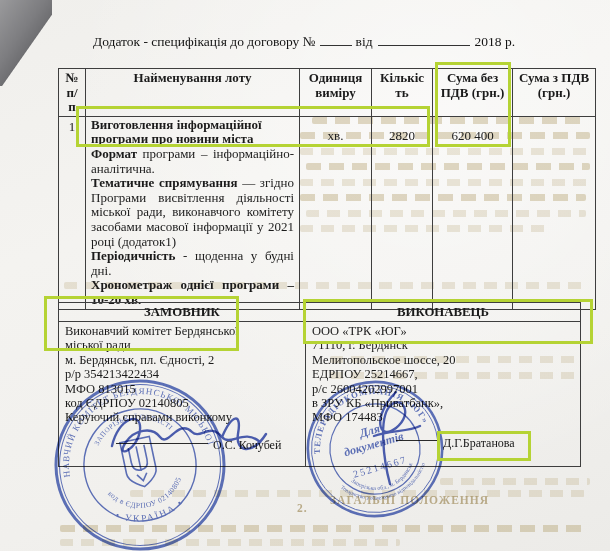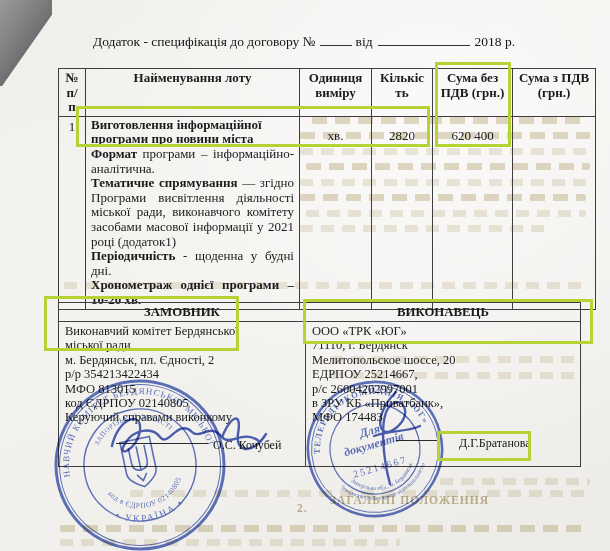--- a/index.html
+++ b/index.html
@@ -152,21 +152,21 @@
           <div>МФО 174483</div>
         </div>
       </td>
     </tr>
   </tbody>
     </table>
 
   <div class="sig-line" style="left:116px;top:443px;width:92px;"></div>
   <div class="signer-name" style="left:213px;top:438px;">О.С. Кочубей</div>
   <div class="sig-line" style="left:396px;top:440px;width:42px;"></div>
-  <div class="signer-name" style="left:443px;top:436px;margin-left:16px;">Д.Г.Братанова</div>
+  <div class="signer-name" style="left:443px;top:436px;">Д.Г.Братанова</div>
 
   <svg class="stamp" style="left:52px;top:377px;" width="176" height="176" viewBox="0 0 176 176">
     <g transform="rotate(-12 88 88)" stroke="#3d56b5" fill="none">
       <circle cx="88" cy="88" r="84" stroke-width="3"></circle>
       <circle cx="88" cy="88" r="80.5" stroke-width="1"></circle>
       <circle cx="88" cy="88" r="56" stroke-width="1.4"></circle>
       <defs>
         <path id="lsTop" d="M 17,88 A 71,71 0 1 1 159,88"></path>
         <path id="lsBot" d="M 25,98 A 66,66 0 0 0 151,98"></path>
         <path id="lsInTop" d="M 42,88 A 46,46 0 1 1 134,88"></path>

